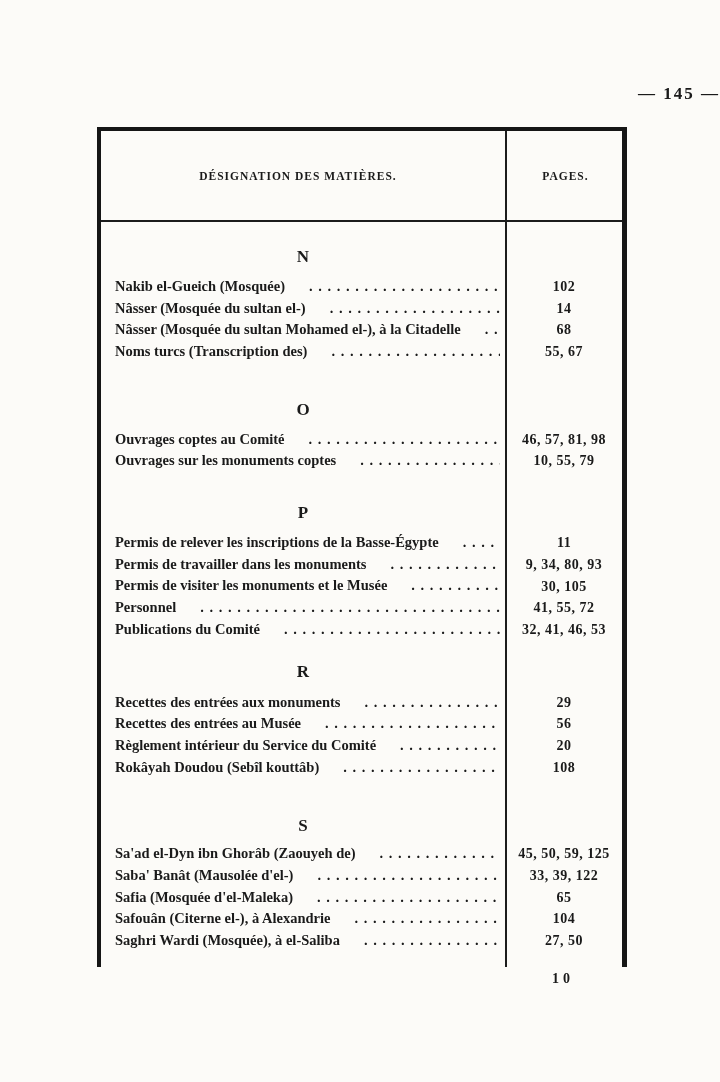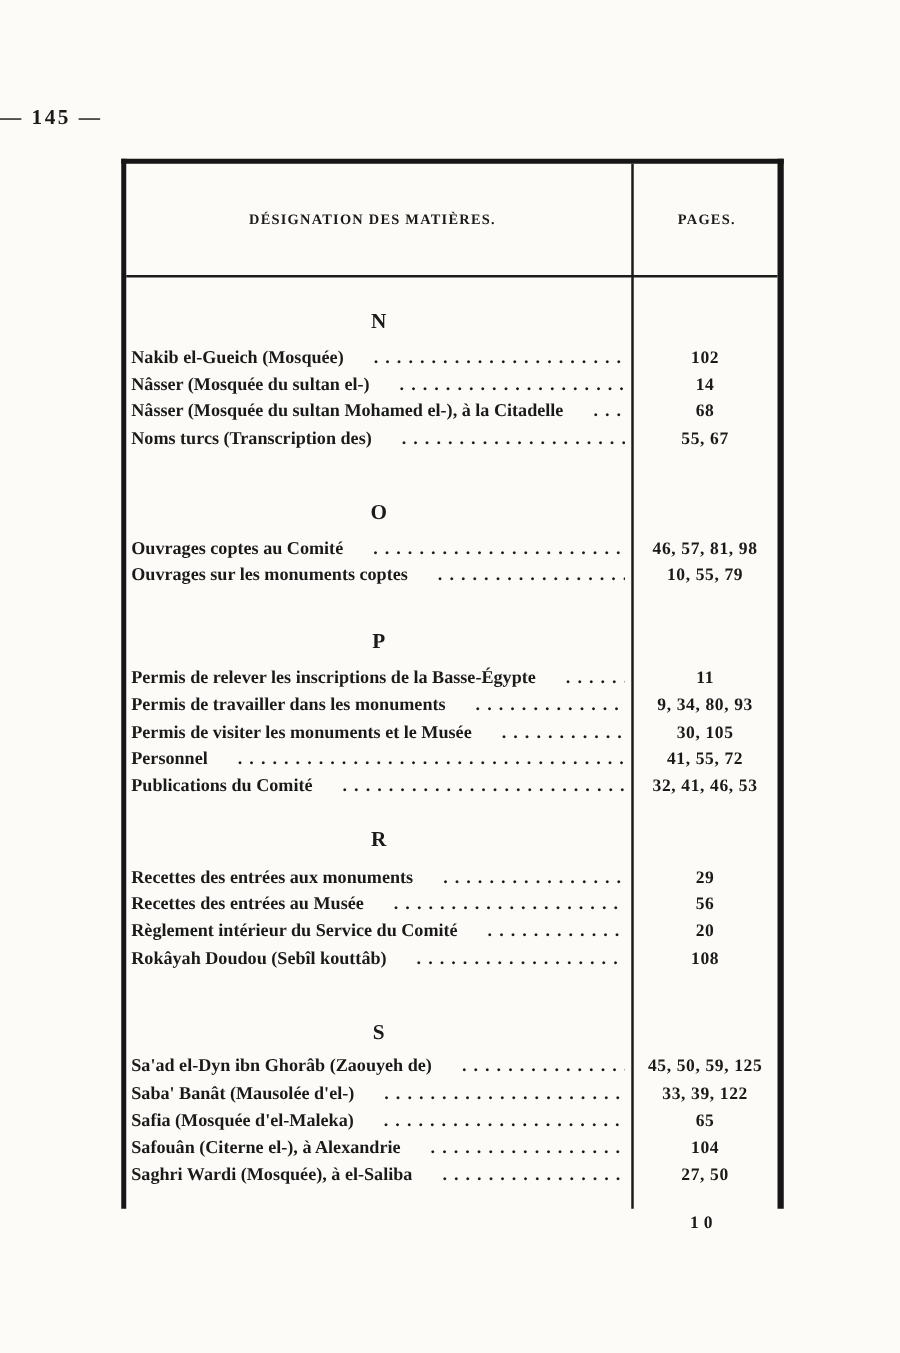--- a/index.html
+++ b/index.html
@@ -14,21 +14,21 @@
     background: #fcfbf8;
     color: #1a1a1a;
     font-family: "Liberation Serif", "DejaVu Serif", serif;
     overflow: hidden;
   }
   .folio-top {
     position: absolute;
     top: 84px;
     left: 0;
     right: 0;
-    text-align: left;
+    text-align: right;
     font-size: 17px;
     font-weight: bold;
     letter-spacing: 2px;
   }
   
   .frame {
     position: absolute;
     left: 97px;
     top: 127px;
     width: 530px;
@@ -84,24 +84,24 @@
     display: flex;
     line-height: 21.7px;
     height: 21.7px;
     font-size: 14.5px;
     font-weight: bold;
     white-space: nowrap;
   }
   .cell-label {
     box-sizing: border-box;
     width: 404px;
-    padding-left: 4px;
+    padding-left: 14px;
     padding-right: 4px;
     display: flex;
-    align-items: flex-start;
+    align-items: flex-end;
     overflow: hidden;
     gap: 22px;
   }
   .label { flex: 0 0 auto; }
   .leader {
     flex: 1 1 auto;
     overflow: hidden;
     white-space: nowrap;
     margin-left: 2px;
   }

